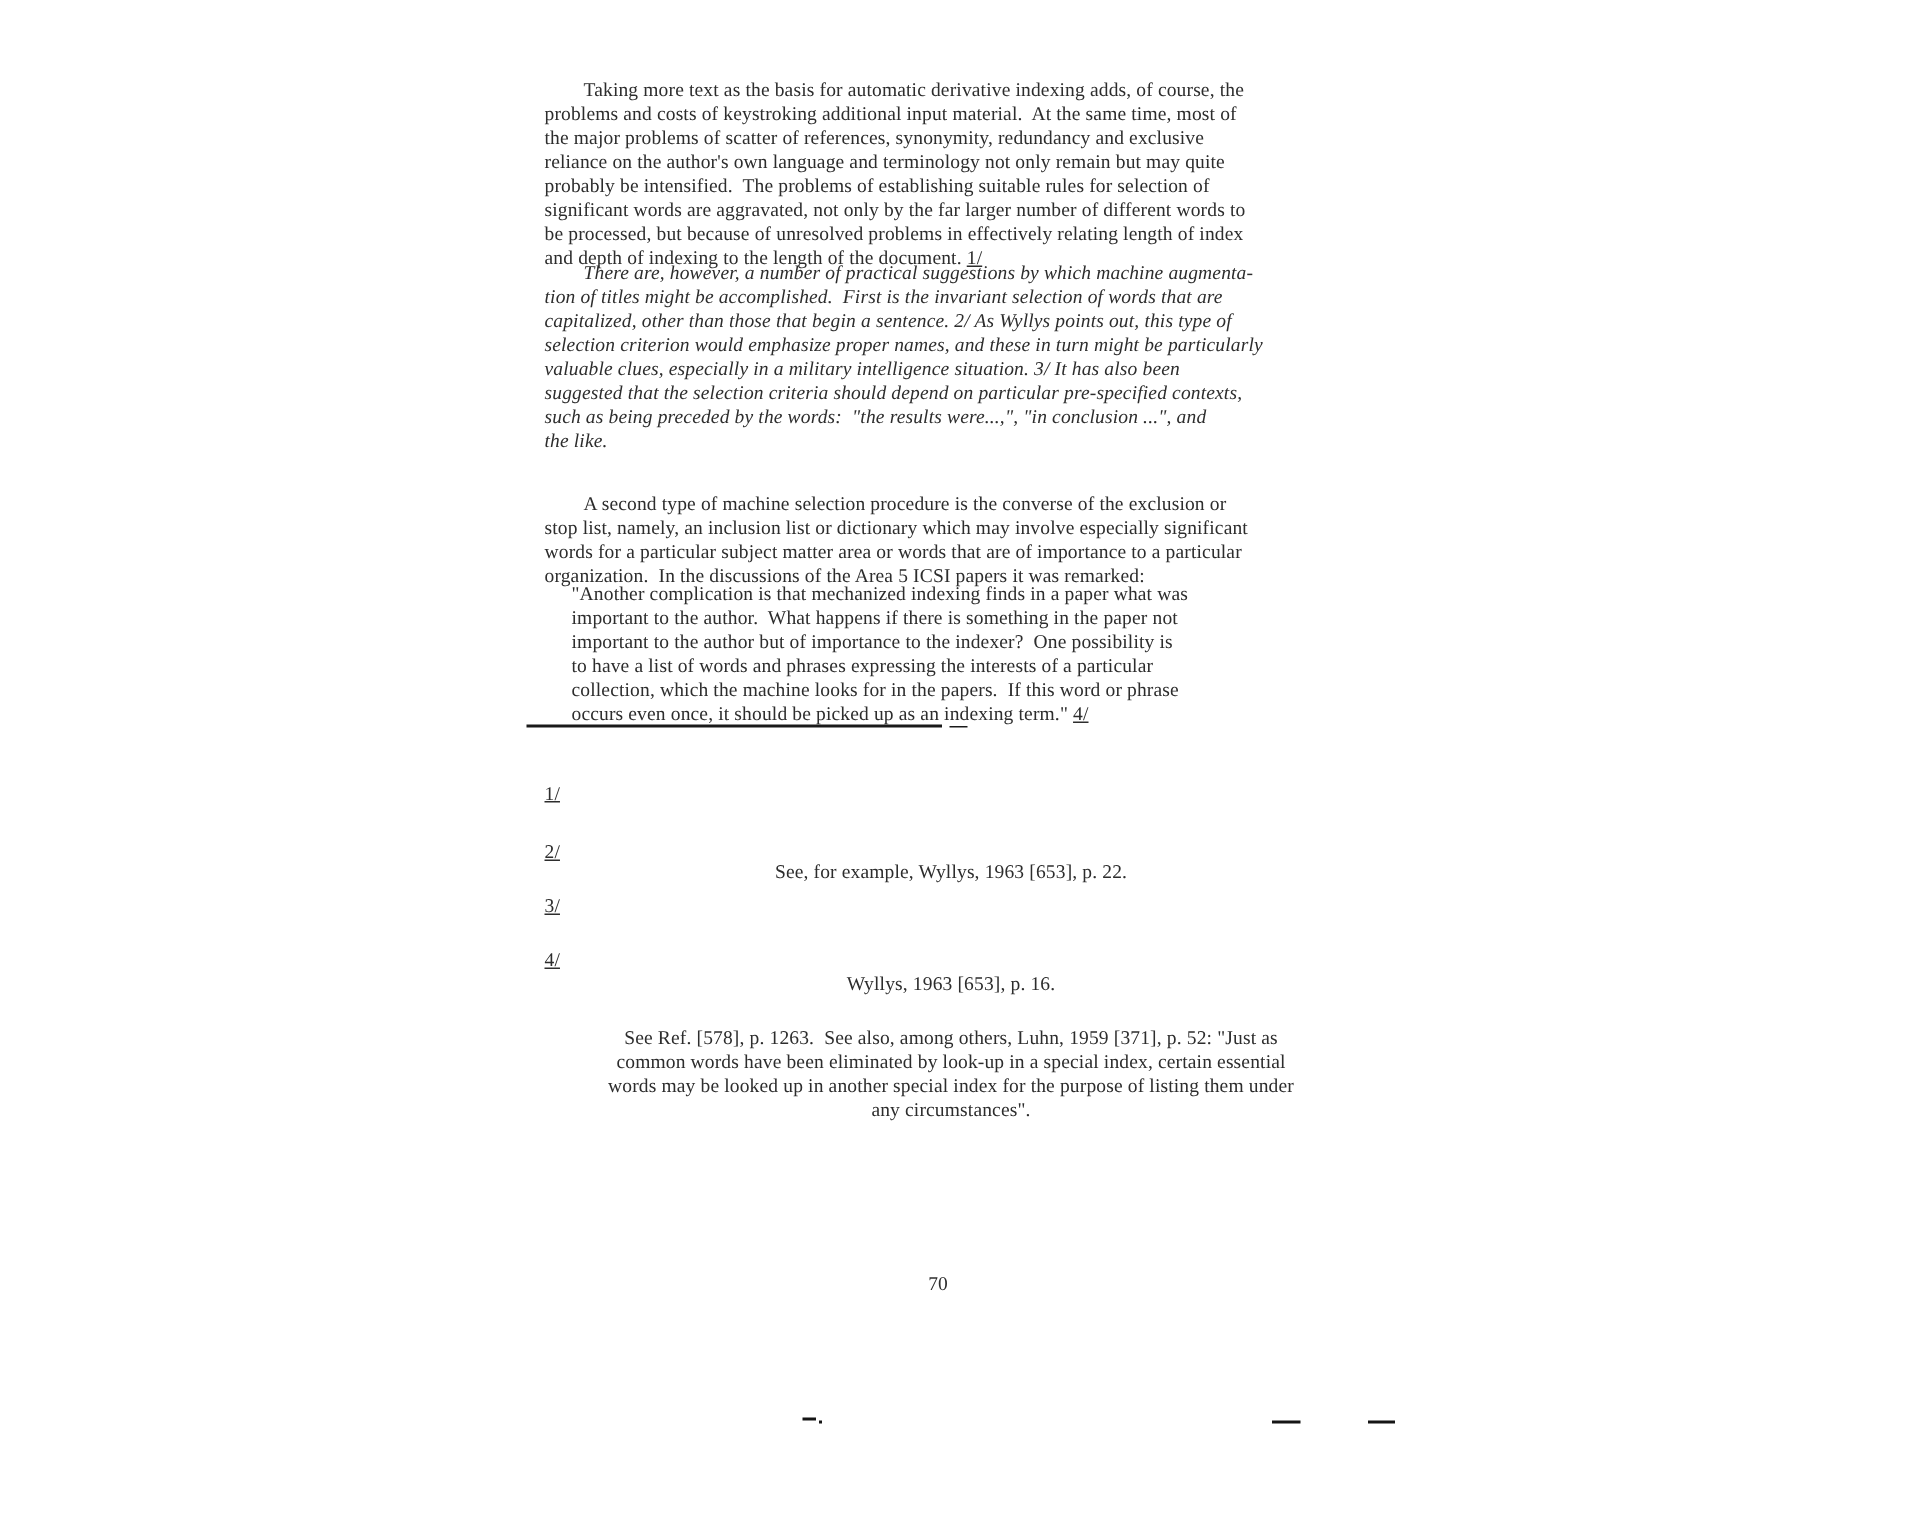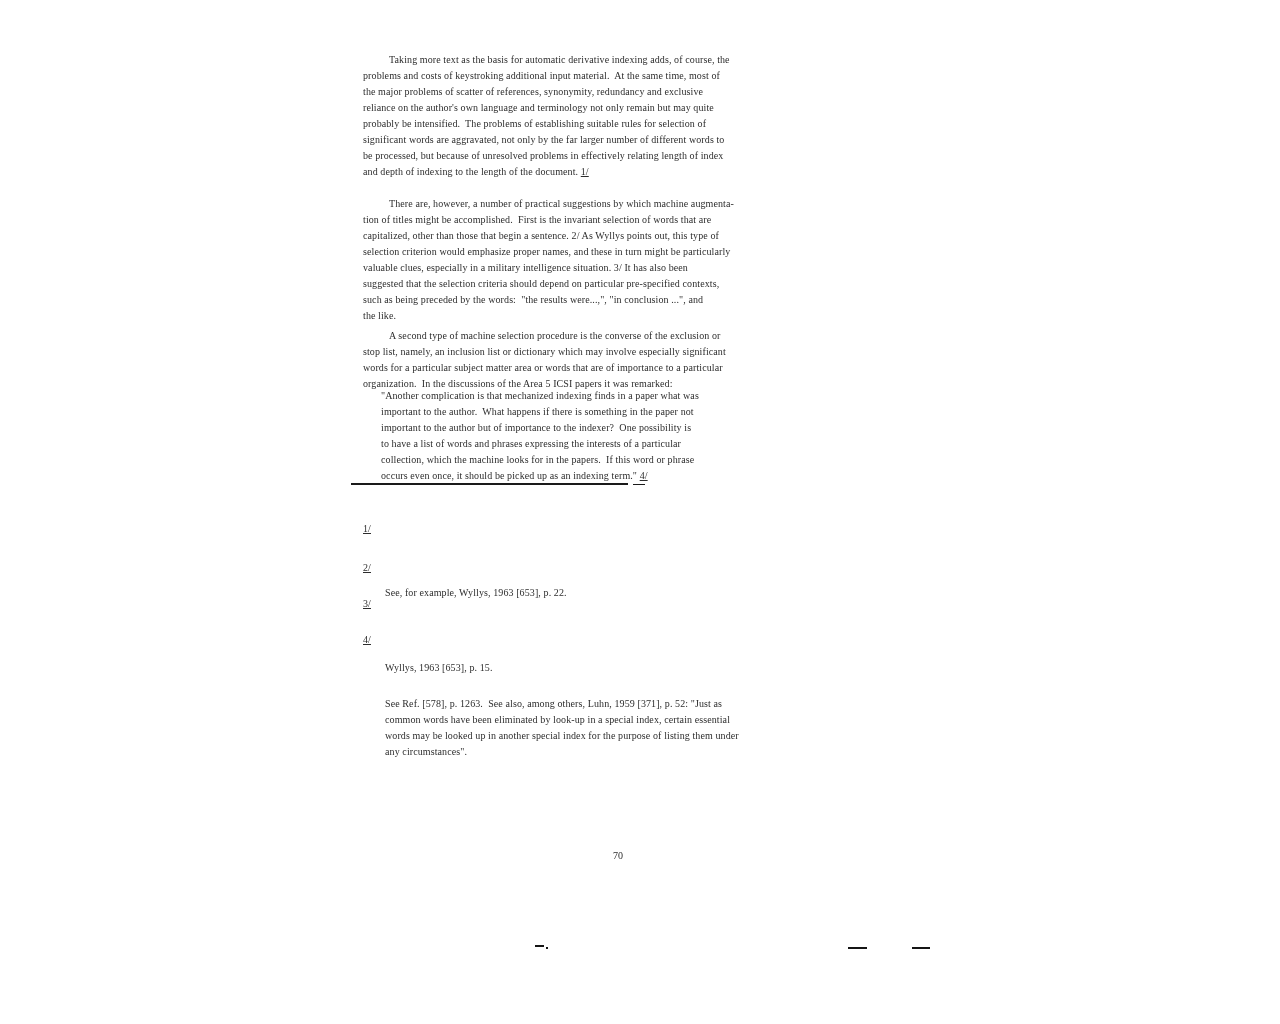--- a/index.html
+++ b/index.html
@@ -16,33 +16,33 @@
     overflow: hidden;
   }
   .sheet {
     position: absolute;
     left: 0; top: 0;
     width: 1280px; height: 1024px;
     background: #ffffff;
   }
   .block {
     position: absolute;
-    font-size: 10px;
+    font-size: 13px;
     line-height: 16px;
     white-space: pre;
     letter-spacing: 0.1px;
   }
   .para {
     left: 363px;
     width: 516px;
     text-indent: 26px;
     margin: 0;
   }
   #p1 { top: 52px; }
-  #p2 { top: 196px; }
+  #p2 { top: 174px; font-style: italic; }
   #p3 { top: 328px; }
   .quote {
     left: 381px;
     top: 388px;
     width: 470px;
   }
   .fnmark {
     text-decoration: underline;
   }
   .rule {
@@ -67,28 +67,29 @@
   }
   #fn1 { top: 489px; }
   #fn2 { top: 528px; }
   #fn3 { top: 564px; }
   #fn4 { top: 600px; }
   .fn-marker {
     text-decoration: underline;
   }
   .fn-text {
     margin-left: 22px;
-    margin-top: 16px;
+    margin-top: 4px;
     white-space: pre;
+    text-align: center;
   }
   .page-num {
     left: 604px;
     top: 848px;
     width: 28px;
-    text-align: center;
+    text-align: right;
   }
   .artifact {
     position: absolute;
     background: #151515;
     height: 2px;
   }
   #art1 { left: 535px; top: 945px; width: 9px; }
   #art1b { left: 546px; top: 947px; width: 2px; height: 2px; }
   #art2 { left: 848px; top: 947px; width: 19px; }
   #art3 { left: 912px; top: 947px; width: 18px; }
@@ -135,21 +136,21 @@
     <div class="fn-marker">1/</div>
     <div class="fn-text">See, for example, Wyllys, 1963 [653], p. 22.</div>
   </div>
 
   <div class="block footnote" id="fn2">
     <div class="fn-marker">2/</div>
   </div>
 
   <div class="block footnote" id="fn3">
     <div class="fn-marker">3/</div>
-    <div class="fn-text">Wyllys, 1963 [653], p. 15.</div>
+    <div class="fn-text">Wyllys, 1963 [653], p. 16.</div>
   </div>
 
   <div class="block footnote" id="fn4">
     <div class="fn-marker">4/</div>
     <div class="fn-text">See Ref. [578], p. 1263.  See also, among others, Luhn, 1959 [371], p. 52: "Just as
 common words have been eliminated by look-up in a special index, certain essential
 words may be looked up in another special index for the purpose of listing them under
 any circumstances".</div>
   </div>
 

